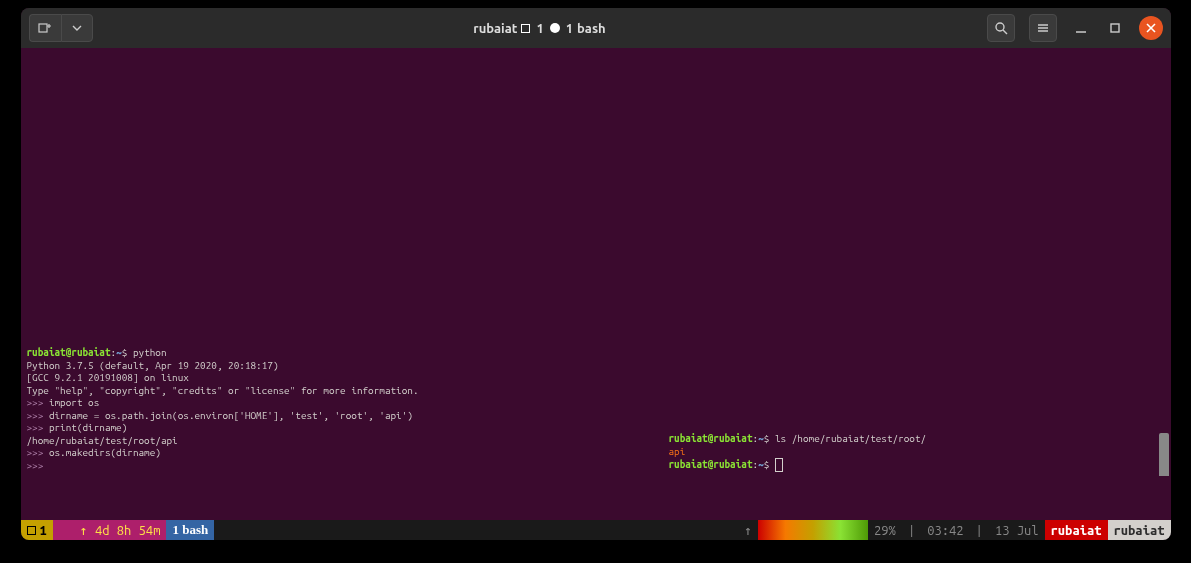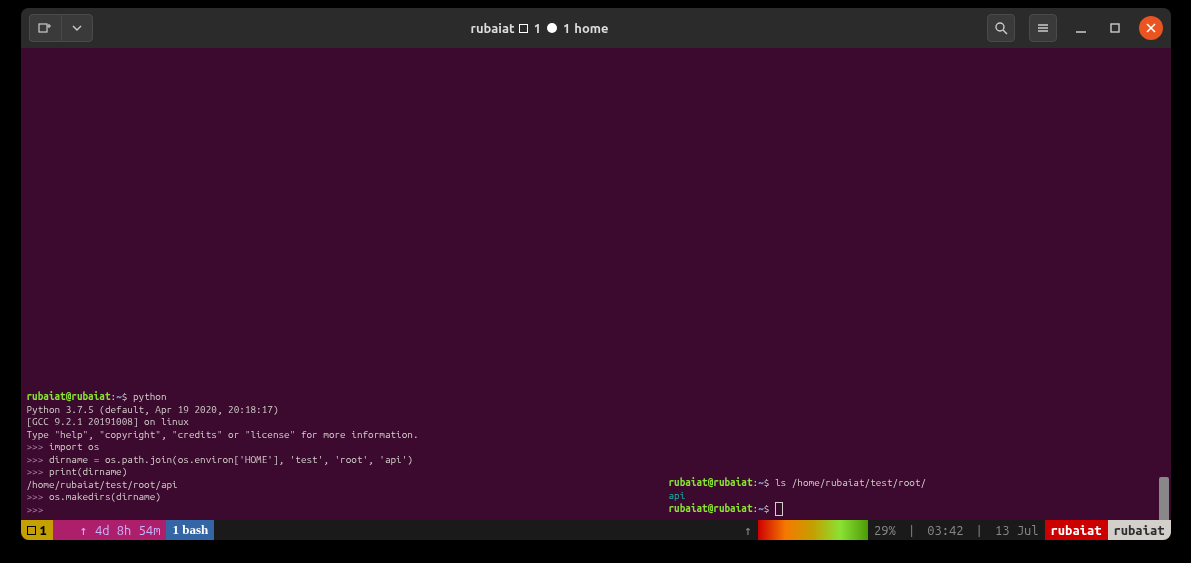--- a/index.html
+++ b/index.html
@@ -15,20 +15,21 @@
 }
 .window {
   width: 1150px;
   height: 532px;
   background: #3b0a2e;
   border-radius: 8px;
   overflow: hidden;
   display: flex;
   flex-direction: column;
   box-shadow: 0 4px 20px rgba(0,0,0,0.5);
+  gap: 44px;
 }
 .titlebar {
   height: 40px;
   background: #2b2b2b;
   display: flex;
   align-items: center;
   padding: 0 8px;
   color: #e0e0e0;
   font-family: 'Ubuntu', sans-serif;
   font-size: 13px;
@@ -96,21 +97,21 @@
   border-radius: 2px;
 }
 
 .user { color: #8ae234; font-weight: bold; }
 .at   { color: #8ae234; font-weight: bold; }
 .host { color: #8ae234; font-weight: bold; }
 .colon{ color: #d3d0cc; }
 .path { color: #729fcf; font-weight: bold; }
 .dollar{ color: #d3d0cc; }
 .cmd  { color: #d3d0cc; }
-.blue { color: #14b8a6; }
+.blue { color: #f97316; }
 .pyprompt { color: #ad7fa8; }
 .cursor {
   display: inline-block;
   width: 8px; height: 14px;
   border: 1px solid #d3d0cc;
   vertical-align: middle;
 }
 
 .statusbar {
   height: 20px;
@@ -120,21 +121,21 @@
   font-size: 13px;
   font-family: 'Ubuntu Mono', monospace;
 }
 .sb-seg {
   display: flex;
   align-items: center;
   padding: 0 6px;
   white-space: nowrap;
 }
 .sb-yellow { background: #c4a000; color: #000; font-weight: bold; }
-.sb-magenta{ background: #ad1f6b; color: #c4b5fd; padding-left: 27px; }
+.sb-magenta{ background: #ad1f6b; color: #fde047; padding-left: 27px; }
 .sb-blue   { background: #3465a4; color: #fff; font-weight: bold; font-family: Liberation Serif, serif; }
 .sb-right  { margin-left: auto; display: flex; align-items: stretch; }
 .sb-gray   { color: #888; background: #1a1a1a; }
 .sb-red    { background: #cc0000; color: #fff; font-weight: bold; }
 .sb-white  { background: #d3d0cc; color: #2e2e2e; font-weight: bold; }
 .gradient {
   width: 110px;
   background: linear-gradient(to right, #cc0000, #f57900, #c4a000, #8ae234, #4e9a06);
 }
 .arrow-up { color: #888; padding: 0 6px; display:flex; align-items:center; }
@@ -162,21 +163,21 @@
             <path d="M1 3 L5 7 L9 3" fill="none" stroke="#ccc" stroke-width="1.4"></path>
           </svg>
       </div>
     </div>
     <div class="tb-center">
       <span>rubaiat</span>
       <span class="sq-empty"></span>
         <span>1</span>
       <span class="sq-full"></span>
         <span>1</span>
-      <span>home</span>
+      <span>bash</span>
     </div>
     <div class="tb-right">
       <div class="icon-btn bordered">
         <svg width="14" height="14" viewBox="0 0 14 14">
             <circle cx="6" cy="6" r="4" fill="none" stroke="#ccc" stroke-width="1.4"></circle>
             <line x1="9" y1="9" x2="13" y2="13" stroke="#ccc" stroke-width="1.4"></line>
           </svg>
       </div>
       <div class="icon-btn bordered">
         <svg width="14" height="14" viewBox="0 0 14 14">

